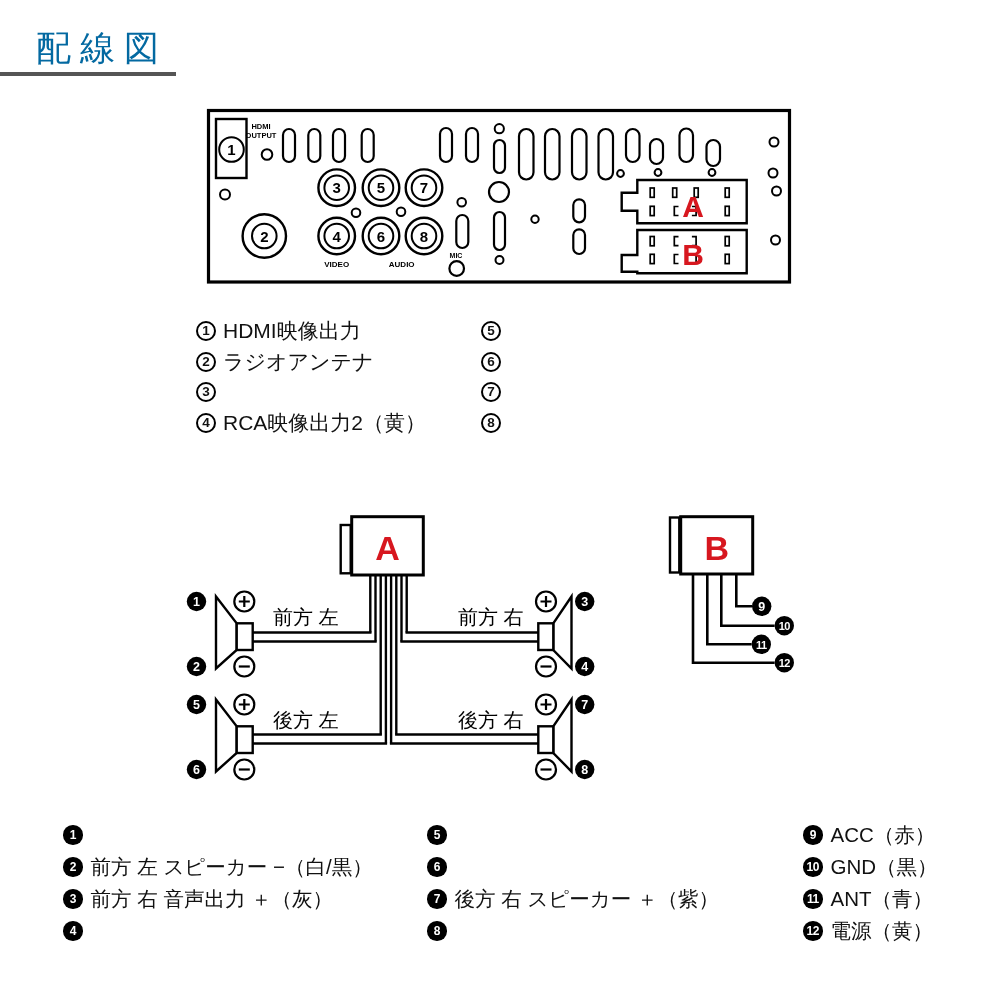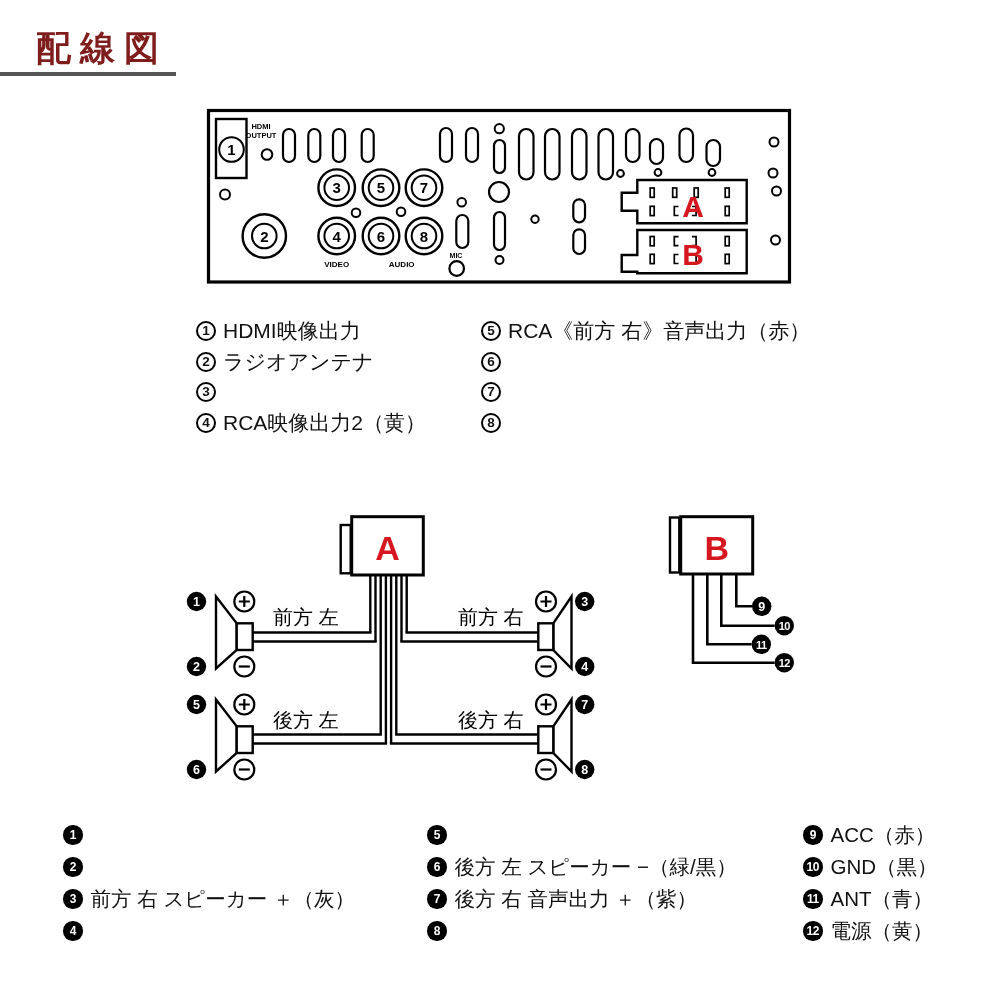--- a/index.html
+++ b/index.html
@@ -1,19 +1,19 @@
 <!DOCTYPE html>
 <html><head>
 <meta charset="utf-8">
 <style>
   html,body{margin:0;padding:0;background:#fff;}
   body{width:1000px;height:1000px;position:relative;overflow:hidden;
        font-family:"Liberation Sans","DejaVu Sans",sans-serif;color:#111;}
   .abs{position:absolute;}
-  #title{left:36px;top:25px;font-size:35px;font-weight:bold;letter-spacing:9px;color:#7f1d1d;}
+  #title{left:36px;top:25px;font-size:35px;font-weight:normal;letter-spacing:9px;color:#0369a1;}
   #title-line{left:0;top:72px;width:176px;height:4px;background:#555;}
   svg{position:absolute;left:0;top:0;}
   svg text{font-family:"Liberation Sans","DejaVu Sans",sans-serif;}
   .sv{stroke:#000;fill:#fff;}
   .ln{stroke:#000;fill:none;}
   .red{fill:#d7171f;font-weight:bold;}
   .legend-col{position:absolute;}
   .prow{height:30.7px;display:flex;align-items:center;white-space:pre;font-size:21px;}
   .wrow{height:32px;display:flex;align-items:center;white-space:pre;font-size:20.5px;}
   .cnum{box-sizing:border-box;width:20px;height:20px;border:2px solid #000;border-radius:50%;
@@ -282,36 +282,36 @@
   </g>
 </svg>
 
 <div class="legend-col" style="left:196px;top:315.5px">
   <div class="prow"><span class="cnum">1</span><span>HDMI映像出力</span></div>
   <div class="prow"><span class="cnum">2</span><span>ラジオアンテナ</span></div>
   <div class="prow"><span class="cnum">3</span></div>
   <div class="prow"><span class="cnum">4</span><span>RCA映像出力2（黄）</span></div>
 </div>
 <div class="legend-col" style="left:481px;top:315.5px">
-  <div class="prow"><span class="cnum">5</span><span>RCA《前方 右》音声出力（赤）</span></div>
+  <div class="prow"><span class="cnum">5</span></div>
   <div class="prow"><span class="cnum">6</span></div>
   <div class="prow"><span class="cnum">7</span></div>
   <div class="prow"><span class="cnum">8</span></div>
 </div>
 
 <div class="legend-col" style="left:63px;top:819px">
   <div class="wrow"><span class="bnum">1</span></div>
-  <div class="wrow"><span class="bnum">2</span></div>
-  <div class="wrow"><span class="bnum">3</span><span>前方 右 スピーカー ＋（灰）</span></div>
+  <div class="wrow"><span class="bnum">2</span><span>前方 左 スピーカー −（白/黒）</span></div>
+  <div class="wrow"><span class="bnum">3</span><span>前方 右 音声出力 ＋（灰）</span></div>
   <div class="wrow"><span class="bnum">4</span></div>
 </div>
 <div class="legend-col" style="left:427px;top:819px">
   <div class="wrow"><span class="bnum">5</span></div>
-  <div class="wrow"><span class="bnum">6</span><span>後方 左 スピーカー −（緑/黒）</span></div>
-  <div class="wrow"><span class="bnum">7</span><span>後方 右 音声出力 ＋（紫）</span></div>
+  <div class="wrow"><span class="bnum">6</span></div>
+  <div class="wrow"><span class="bnum">7</span><span>後方 右 スピーカー ＋（紫）</span></div>
   <div class="wrow"><span class="bnum">8</span></div>
 </div>
 <div class="legend-col" style="left:803px;top:819px">
   <div class="wrow"><span class="bnum">9</span><span>ACC（赤）</span></div>
   <div class="wrow"><span class="bnum">10</span><span>GND（黒）</span></div>
   <div class="wrow"><span class="bnum">11</span><span>ANT（青）</span></div>
   <div class="wrow"><span class="bnum">12</span><span>電源（黄）</span></div>
 </div>
 
 </body></html>

